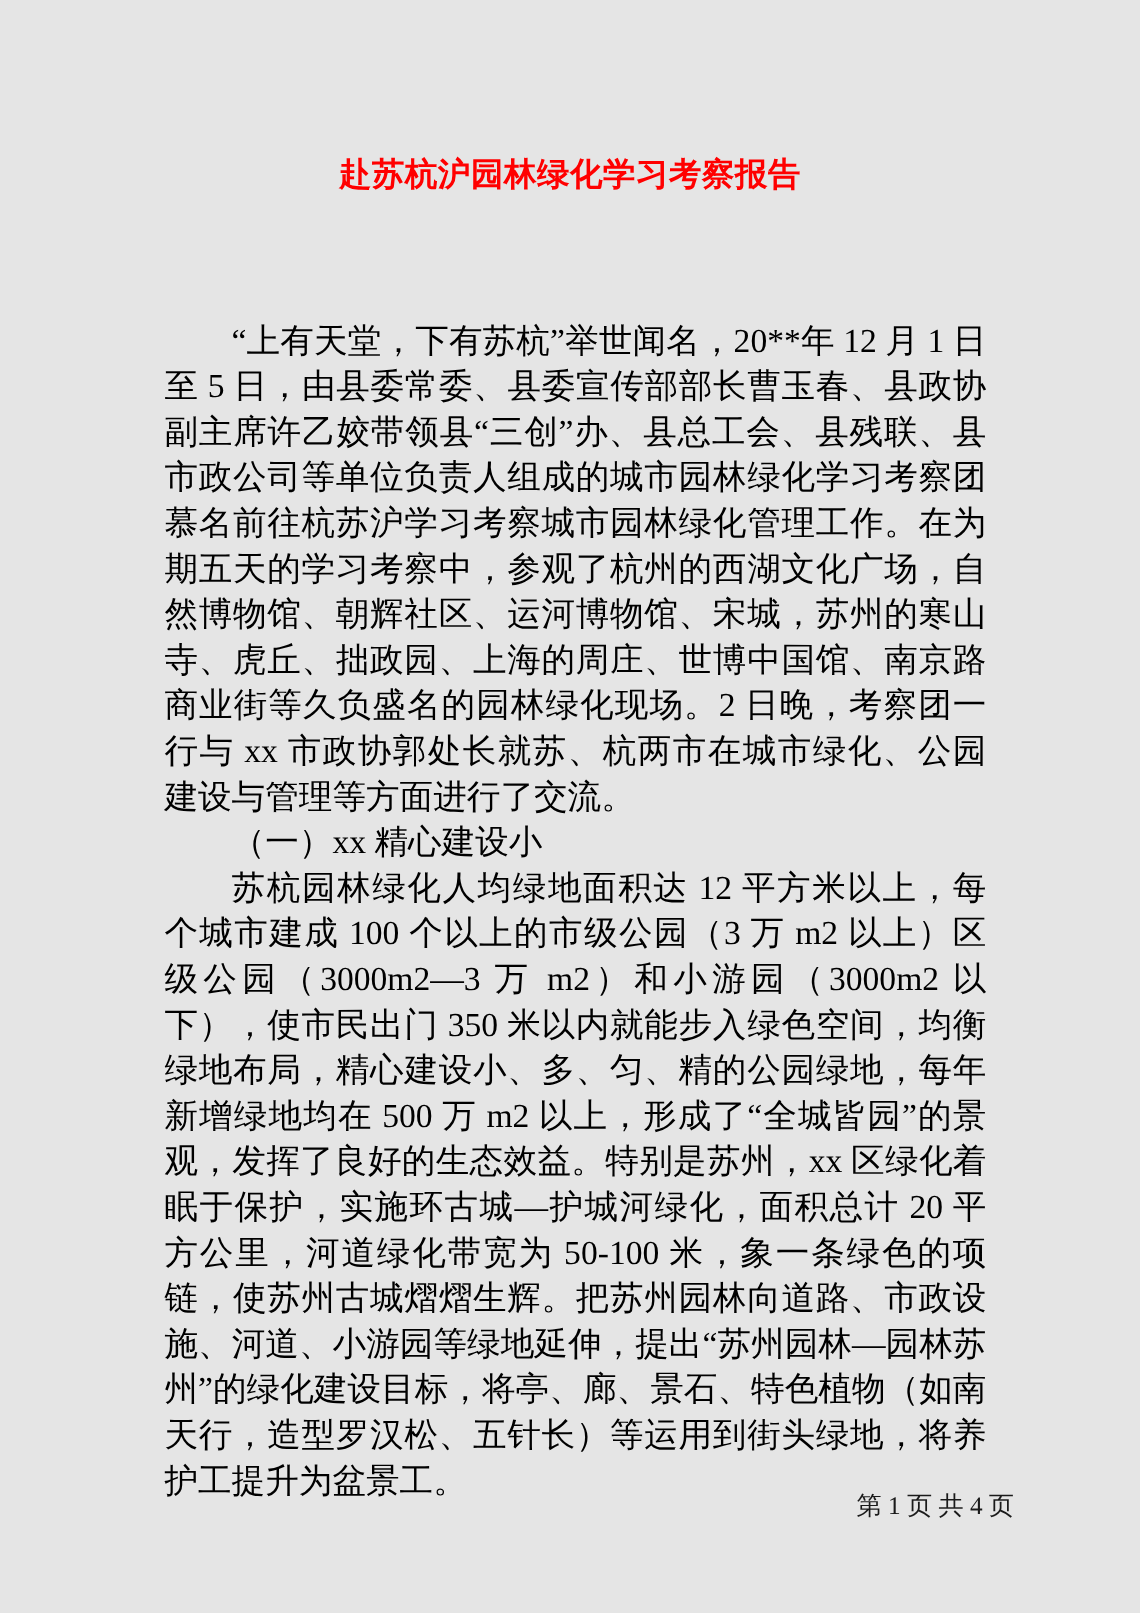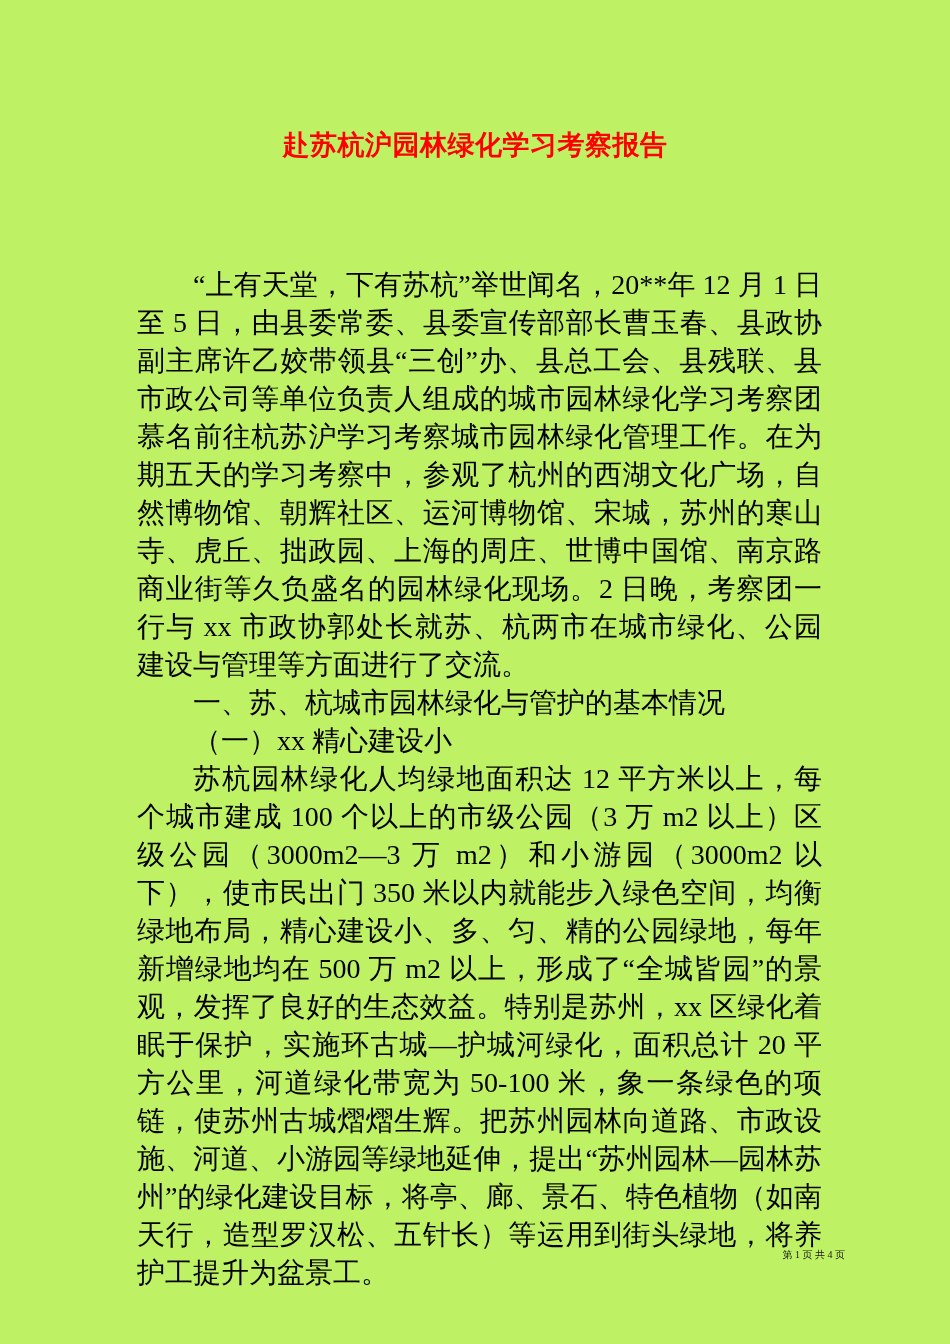--- a/index.html
+++ b/index.html
@@ -12,21 +12,21 @@
     height: 1344px;
     background: #ffffff;
     position: relative;
     overflow: hidden;
     font-family: "Liberation Serif", "DejaVu Serif", serif;
     color: #000000;
   }
   .doc-page {
     position: absolute;
     inset: 0;
-    background: #bef264;
+    background: #e5e5e5;
   }
   
   .doc-title {
     position: absolute;
     top: 128px;
     left: 0;
     width: 100%;
     margin: 0;
     text-align: center;
     font-size: 27px;
@@ -47,35 +47,34 @@
     line-height: 38px;
     text-align: justify;
     text-indent: 2em;
     word-break: break-all;
   }
   
   .page-footer {
     position: absolute;
     top: 1246px;
     right: 105px;
-    font-size: 10px;
+    font-size: 21px;
     line-height: 18px;
     color: #1a1a1a;
   }
 </style>
 </head>
 <body>
 
 <div class="doc-page">
 
   <h1 class="doc-title" style="color: rgb(255, 0, 0);">赴苏杭沪园林绿化学习考察报告</h1>
 
   <div class="doc-body">
     <p class="para">“上有天堂，下有苏杭”举世闻名，20**年 12 月 1 日至 5 日，由县委常委、县委宣传部部长曹玉春、县政协副主席许乙姣带领县“三创”办、县总工会、县残联、县市政公司等单位负责人组成的城市园林绿化学习考察团慕名前往杭苏沪学习考察城市园林绿化管理工作。在为期五天的学习考察中，参观了杭州的西湖文化广场，自然博物馆、朝辉社区、运河博物馆、宋城，苏州的寒山寺、虎丘、拙政园、上海的周庄、世博中国馆、南京路商业街等久负盛名的园林绿化现场。2 日晚，考察团一行与 xx 市政协郭处长就苏、杭两市在城市绿化、公园建设与管理等方面进行了交流。</p>
-    <p class="para">一、苏、杭城市园林绿化与管护的基本情况</p>
     <p class="para">（一）xx 精心建设小</p>
     <p class="para">苏杭园林绿化人均绿地面积达 12 平方米以上，每个城市建成 100 个以上的市级公园（3 万 m2 以上）区级公园（3000m2—3 万 m2）和小游园（3000m2 以下），使市民出门 350 米以内就能步入绿色空间，均衡绿地布局，精心建设小、多、匀、精的公园绿地，每年新增绿地均在 500 万 m2 以上，形成了“全城皆园”的景观，发挥了良好的生态效益。特别是苏州，xx 区绿化着眠于保护，实施环古城—护城河绿化，面积总计 20 平方公里，河道绿化带宽为 50-100 米，象一条绿色的项链，使苏州古城熠熠生辉。把苏州园林向道路、市政设施、河道、小游园等绿地延伸，提出“苏州园林—园林苏州”的绿化建设目标，将亭、廊、景石、特色植物（如南天行，造型罗汉松、五针长）等运用到街头绿地，将养护工提升为盆景工。</p>
   </div>
 
   <div class="page-footer">
     <span>第 1 页 共 4 页</span>
   </div>
 
 </div>
 

